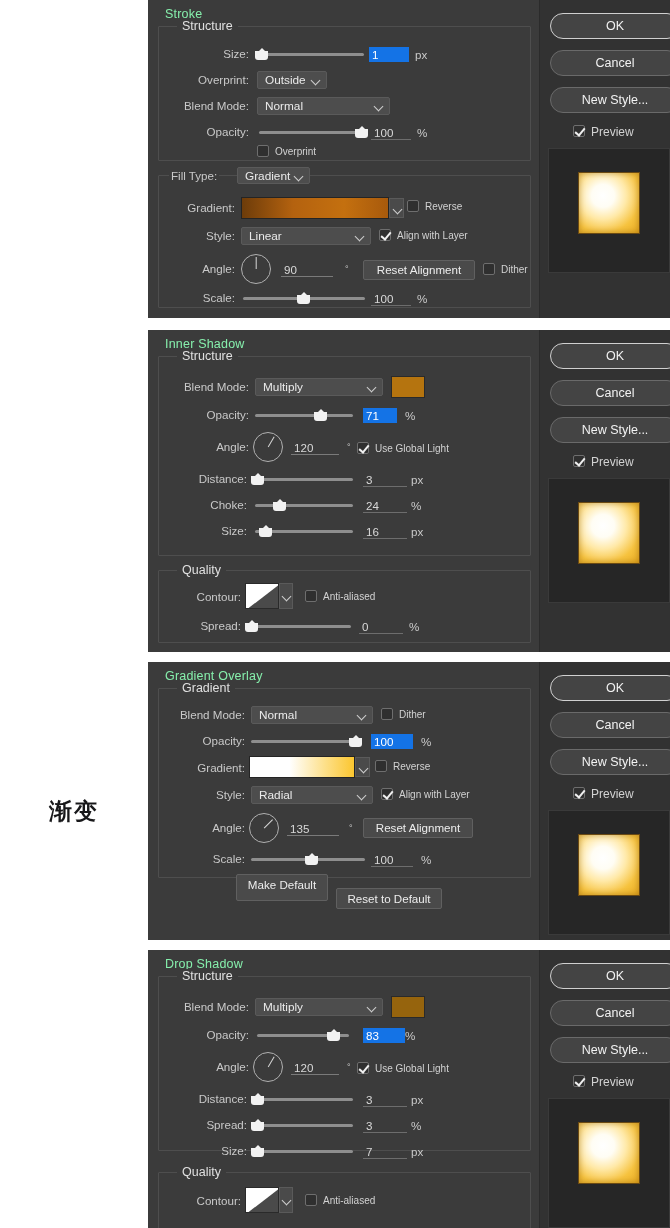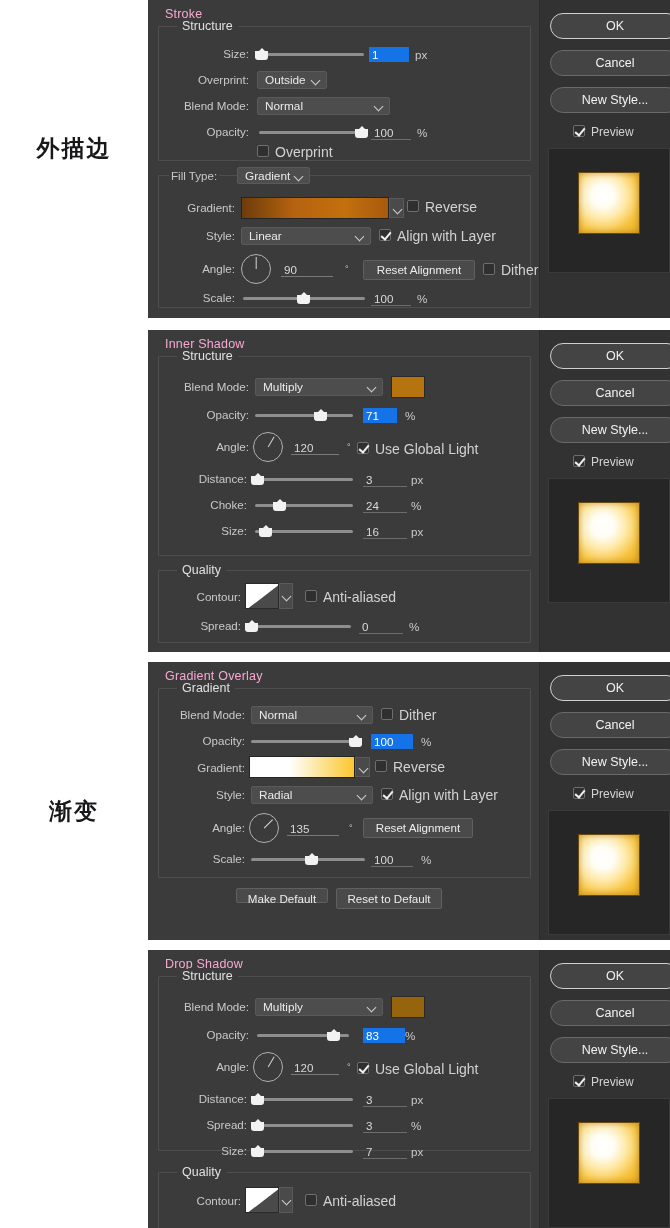--- a/index.html
+++ b/index.html
@@ -32,21 +32,21 @@
     background: #3b3b3b;
     border-right: 1px solid #2b2b2b;
   }
   .panel-side {
     position: absolute; right: 0; top: 0; width: 130px; height: 100%;
     background: #323232;
   }
 
   .eff-title {
     position: absolute; left: 17px; top: 7px;
-    font-size: 12.5px; color: #f9a8d4; letter-spacing: .2px;
+    font-size: 12.5px; color: #86efac; letter-spacing: .2px;
   }
 
   
   .group {
     position: absolute;
     left: 10px; right: 8px;
     border: 1px solid #4e4e4e;
     border-radius: 1px;
   }
   .group-legend {
@@ -128,21 +128,21 @@
   }
   .cb.on { background: #2f2f2f; }
   .cb.on::after{
     content:""; position:absolute; left:3px; top:0px;
     width:4px; height:8px;
     border-right:2px solid #f0f0f0; border-bottom:2px solid #f0f0f0;
     transform: rotate(40deg);
   }
   .cblbl {
     position:absolute; left: 18px; top:0;
-    font-size:14px; color:#d2d2d2; line-height:16px; white-space:nowrap;
+    font-size:10px; color:#d2d2d2; line-height:16px; white-space:nowrap;
   }
 
   
   .btn {
     position: absolute; height: 20px;
     background: #4a4a4a; border: 1px solid #606060; border-radius: 2px;
     font-size: 11.6px; color: #ededed;
     text-align: center; line-height: 18px;
   }
 
@@ -220,21 +220,20 @@
     background:
       radial-gradient(circle at 40% 38%, #ffffff 0%, #fffdf4 22%, #ffe9a8 45%, #f6c33f 72%, #e8ab20 100%);
     box-shadow: inset 0 0 6px rgba(120,70,0,.45);
   }
 </style>
 </head>
 <body>
 
 <div class="page">
 
-  <div class="cn-label" style="top:133px">外描边</div>
   <div class="cn-label" style="top:796px">渐变</div>
 
   <div class="panel" style="top:0px;height:318px">
     <div class="panel-body">
       <div class="eff-title">Stroke</div>
 
       <div class="group" style="top:26px;height:135px">
         <div class="group-legend">Structure</div>
 
         <div class="row" style="top:17px">
@@ -506,21 +505,21 @@
 
         <div class="row" style="top:160px">
           <div class="lbl" style="left:0px;width:86px">Scale:</div>
           <div class="track" style="left:92px;width:114px"></div>
           <div class="thumb" style="left:146px"></div>
           <div class="numfld" style="left:212px;width:42px">100</div>
           <div class="unit" style="left:262px">%</div>
         </div>
       </div>
 
-      <div class="btn" style="left:88px;top:226px;width:92px;height:15px;line-height:19px">Make Default</div>
+      <div class="btn" style="left:88px;top:212px;width:92px;height:27px;line-height:19px">Make Default</div>
       <div class="btn" style="left:188px;top:226px;width:106px;height:21px;line-height:19px">Reset to Default</div>
     </div>
 
     <div class="panel-side">
       <div class="sidebtn primary" style="top:13px">OK</div>
       <div class="sidebtn" style="top:50px">Cancel</div>
       <div class="sidebtn" style="top:87px">New Style...</div>
       <div class="cbwrap" style="left:33px;top:124px">
         <span class="cb on"></span>
         <span class="cblbl" style="font-size:12px">Preview</span>

